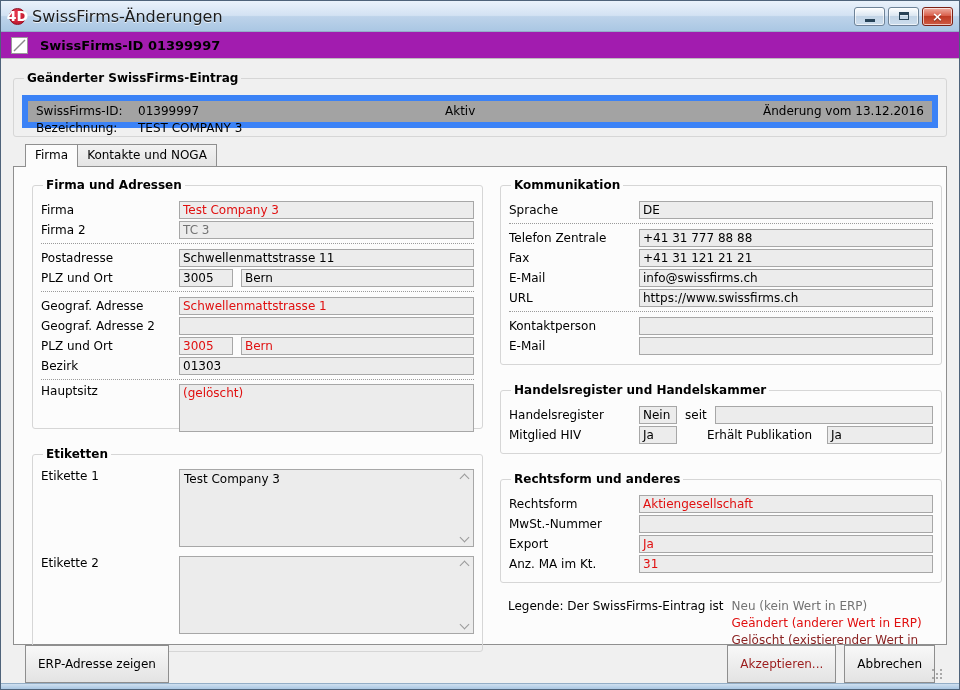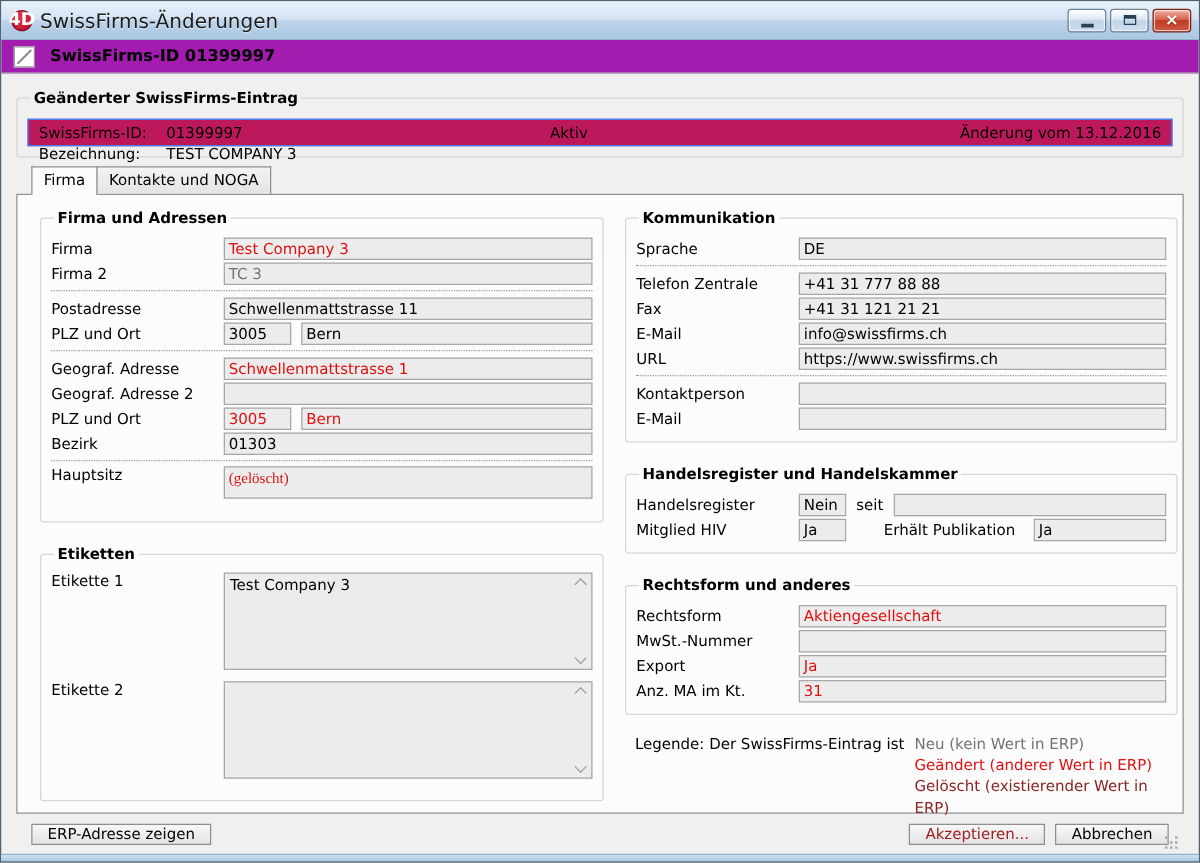--- a/index.html
+++ b/index.html
@@ -34,21 +34,21 @@
   .edit-icon { width:17px; height:17px; background:#fff; border:1px solid #9a9a9a; margin-right:12px; cursor:pointer; }
   .record-title { font-weight:bold; font-size:13px; }
 
   
   .content { flex:1; display:flex; flex-direction:column; padding:0 12px; min-height:0; }
 
   fieldset { border:1px solid #d6d6d6; border-radius:3px; padding:8px; background:transparent; }
   legend { font-weight:bold; font-size:12px; padding:0 3px; margin-left:2px; white-space:nowrap; }
 
   .summary-box { margin-top:12px; padding:10px 8px 8px; }
-  .info-panel { background:#be185d; border:1px solid #3b82f6; padding:2px 8px; height:22px; }
+  .info-panel { background:#a3a3a3; border:6px solid #3b82f6; padding:2px 8px; height:33px; }
   .info-row { display:flex; line-height:17px; white-space:nowrap; }
   .info-lbl { flex:0 0 102px; }
   .info-val-id { flex:0 0 307px; }
   .info-date { margin-left:auto; }
 
   
   .tabs { margin-top:7px; padding-left:12px; display:flex; position:relative; z-index:2; }
   .tab { padding:3px 9px 4px; border:1px solid #8f8f8f; border-bottom:none; margin-right:-1px;
          background:linear-gradient(#f3f3f3,#e4e4e4); cursor:pointer; font-size:12px; }
   .tab.active { background:#fcfcfc; margin-bottom:-1px; padding-bottom:5px; position:relative; }
@@ -58,21 +58,21 @@
   .col-left  { flex:0 0 451px; }
   .col-right { flex:0 0 442px; }
 
   
   .row { display:flex; align-items:center; height:20px; margin-bottom:0; }
   .row.tall { height:36px; align-items:flex-start; }
   .lbl { flex:0 0 138px; white-space:nowrap; }
   .col-right .lbl { flex:0 0 130px; }
   .field { flex:1; height:18px; background:#ececec; border:1px solid #a7a7a7;
            padding:1px 3px; line-height:14px; overflow:hidden; white-space:nowrap; cursor:default; }
-  .field.tall { height:26px;font-family:Liberation Serif, serif; }
+  .field.tall { height:48px; }
   .field.plz { flex:0 0 54px; margin-right:8px; }
   .field.small { flex:0 0 38px; }
   .inline-lbl { margin:0 8px; white-space:nowrap; }
   .inline-lbl.pub { margin-left:30px; flex:0 0 112px; }
   .dotsep { border-top:1px dotted #9a9a9a; margin:3px 0 4px; }
 
   .t-changed { color:#e01010; }
   .t-new { color:#737373; }
   .t-deleted { color:#8b2323; }
 
@@ -85,21 +85,21 @@
   .chev { position:absolute; right:5px; width:7px; height:7px; cursor:pointer; }
   .chev.up { top:5px; border-left:1px solid #9a9a9a; border-top:1px solid #9a9a9a; transform:rotate(45deg); }
   .chev.down { bottom:5px; border-right:1px solid #9a9a9a; border-bottom:1px solid #9a9a9a; transform:rotate(45deg); }
 
   
   .legend-block { margin-top:15px; display:flex; padding-left:8px; line-height:17px; }
   .legend-intro { white-space:nowrap; margin-right:8px; }
 
   
   .footer { flex:0 0 32px; display:flex; align-items:center; padding:0 12px; position:relative; }
-  .btn { height:17px; padding:0 12px; border:1px solid #8e8e8e; background:linear-gradient(#f8f8f8,#e3e3e3);
+  .btn { height:38px; padding:0 12px; border:1px solid #8e8e8e; background:linear-gradient(#f8f8f8,#e3e3e3);
          font-family:"DejaVu Sans", sans-serif; font-size:12px; cursor:pointer; }
   .btn.accept { margin-left:auto; color:#9b1c1c; }
   .btn.cancel { margin-left:8px; }
   .grip { position:absolute; right:3px; bottom:2px; width:12px; height:12px; }
   .grip::after { content:""; position:absolute; left:0; top:0; width:2px; height:2px; background:#a9a9a9;
                  box-shadow:8px 0 #a9a9a9, 4px 4px #a9a9a9, 8px 4px #a9a9a9, 0 8px #a9a9a9, 4px 8px #a9a9a9, 8px 8px #a9a9a9; }
 
   .bottom-strip { flex:0 0 6px; background:linear-gradient(#cfe0f0,#a9c6e2); border-top:1px solid #93aec7; }
 </style>
 </head>

